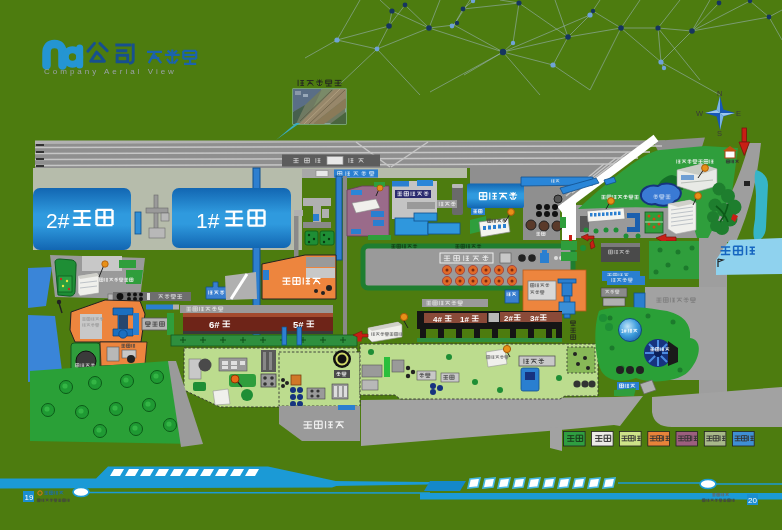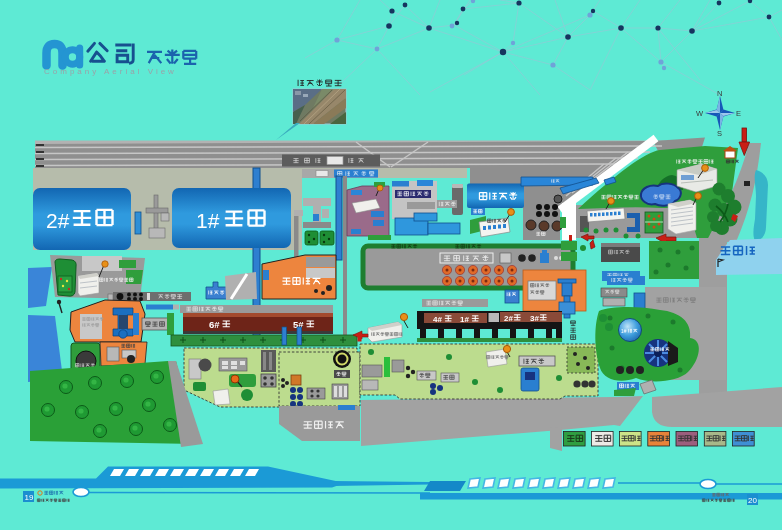--- a/index.html
+++ b/index.html
@@ -1,17 +1,17 @@
 <!DOCTYPE html>
 <html><head>
 <meta charset="utf-8">
 <style>
 html,body{margin:0;padding:0;background:#fff;}
 *{font-family:"Liberation Sans",sans-serif;}
-#page{position:relative;width:782px;height:530px;overflow:hidden;background:#5eead4;}
+#page{position:relative;width:782px;height:530px;overflow:hidden;background:#4d7c0f;}
 </style>
 </head>
 <body>
 <div id="page">
 <svg width="782" height="530" viewBox="0 0 782 530">
 <defs>
 <linearGradient id="bluebox" x1="0" y1="0" x2="0" y2="1">
 <stop offset="0" stop-color="#1266b2"></stop>
           <stop offset="0.42" stop-color="#2f9ade"></stop>
           <stop offset="0.6" stop-color="#2f9ade"></stop>

